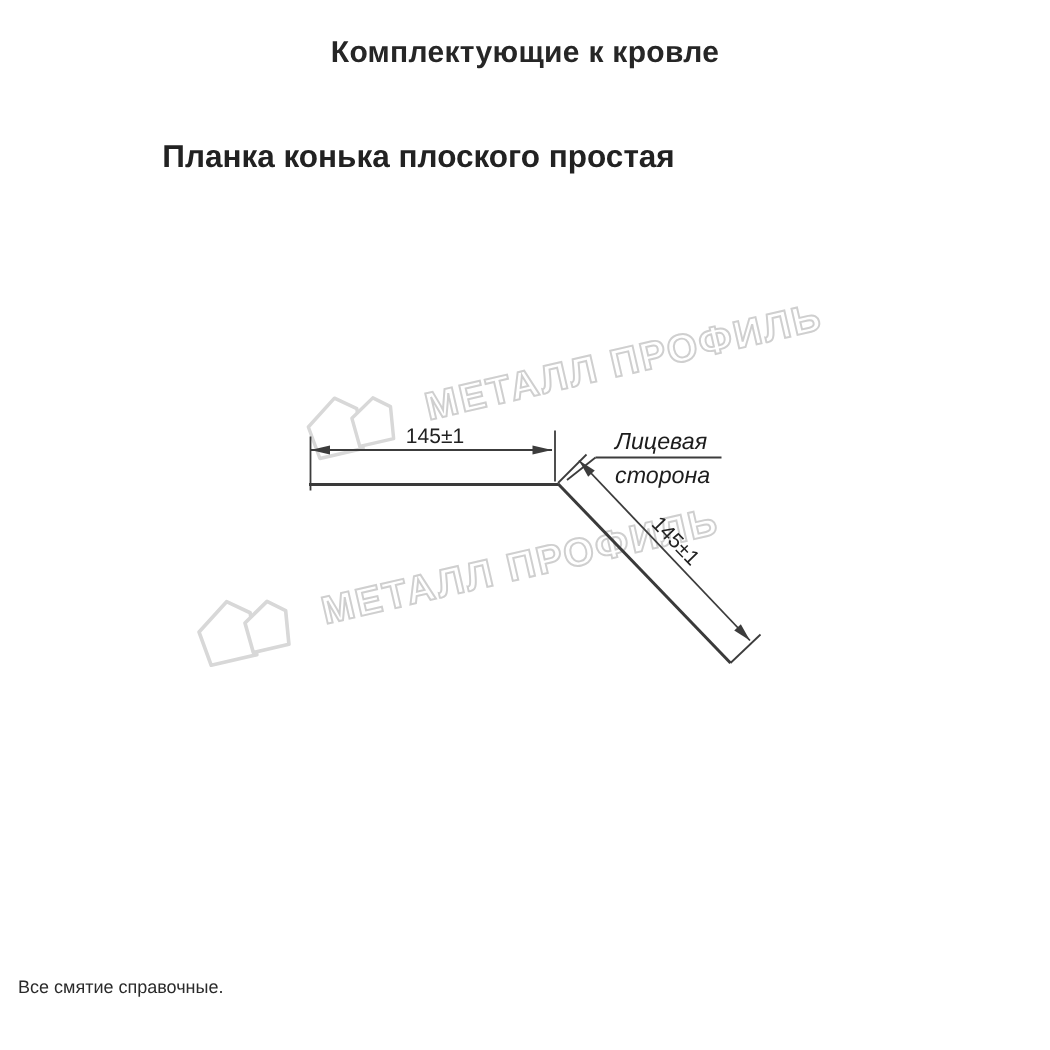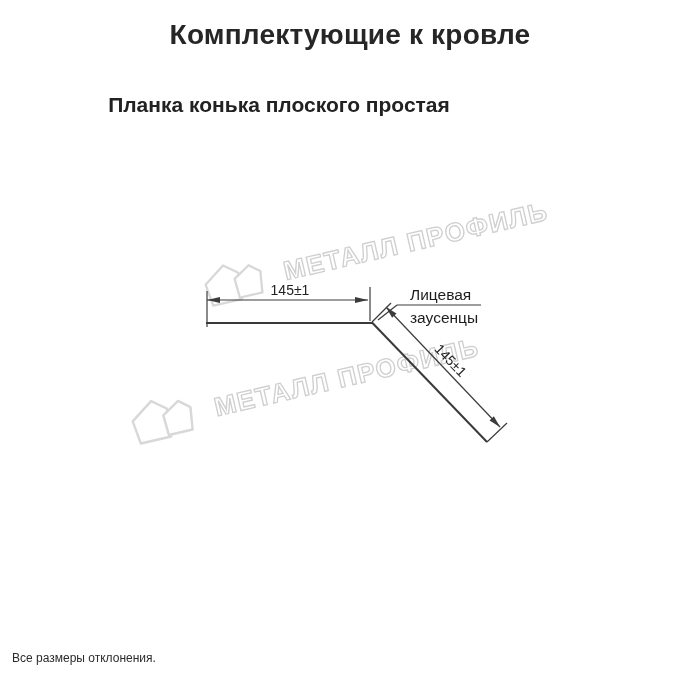--- a/index.html
+++ b/index.html
@@ -4,41 +4,41 @@
 <style>
   html,body{margin:0;padding:0;}
   body{
     width:700px;height:700px;position:relative;overflow:hidden;
     background:#ffffff;
     font-family:"Liberation Sans", sans-serif;
     color:#1f1f1f;
   }
   .page-title{
     position:absolute;top:20px;left:0;width:700px;
-    text-align:center;font-size:28px;line-height:30px;font-weight:bold;
+    text-align:center;font-size:20px;line-height:30px;font-weight:bold;
     color:#262626;letter-spacing:.2px;
   }
   .product-block{
     position:absolute;top:90px;left:0;width:558px;
     text-align:center;font-weight:bold;font-size:21px;line-height:29px;
     color:#222222;
   }
   .drawing-svg{position:absolute;left:0;top:0;width:700px;height:700px;}
   .dim-label{
     position:absolute;font-size:14px;color:#222;white-space:nowrap;
     text-align:center;
   }
   .dim-label-top{left:262px;top:282px;width:56px;}
   .dim-label-diag{
     left:420px;top:352px;width:60px;height:18px;
     transform:rotate(46deg);transform-origin:center center;
   }
   .face-label{
     position:absolute;left:410px;top:284px;
-    font-size:15.5px;line-height:22.5px;color:#1d1d1d;white-space:nowrap;
+    font-size:15.5px;line-height:22.5px;color:#1d1d1d;white-space:nowrap;font-style:italic;
   }
   .watermark{
     position:absolute;display:flex;align-items:center;gap:9px;
     transform-origin:left center;pointer-events:none;
   }
   .watermark-top{left:203px;top:264px;height:52px;transform:rotate(-13deg);}
   .watermark-bottom{left:130px;top:399px;height:56px;transform:rotate(-13deg);}
   .watermark-text{
     font-size:26px;font-weight:bold;letter-spacing:1.5px;white-space:nowrap;
     color:rgba(255,255,255,0.55);
@@ -97,18 +97,18 @@
   <line x1="378" y1="320" x2="397" y2="305" stroke="#3c3c3c" stroke-width="1.2"></line>
   <line x1="397" y1="305" x2="481" y2="305" stroke="#3c3c3c" stroke-width="1.2"></line>
 </svg>
 
 <div class="dim-label dim-label-top">145±1</div>
 
 <div class="dim-label dim-label-diag">145±1</div>
 
 <div class="face-label">
   <div>Лицевая</div>
-  <div>заусенцы</div>
+  <div>сторона</div>
 </div>
 
 <div class="footer-notes">
-  <div>Все размеры отклонения.</div>
+  <div>Все смятие справочные.</div>
 </div>
 
 </body></html>

